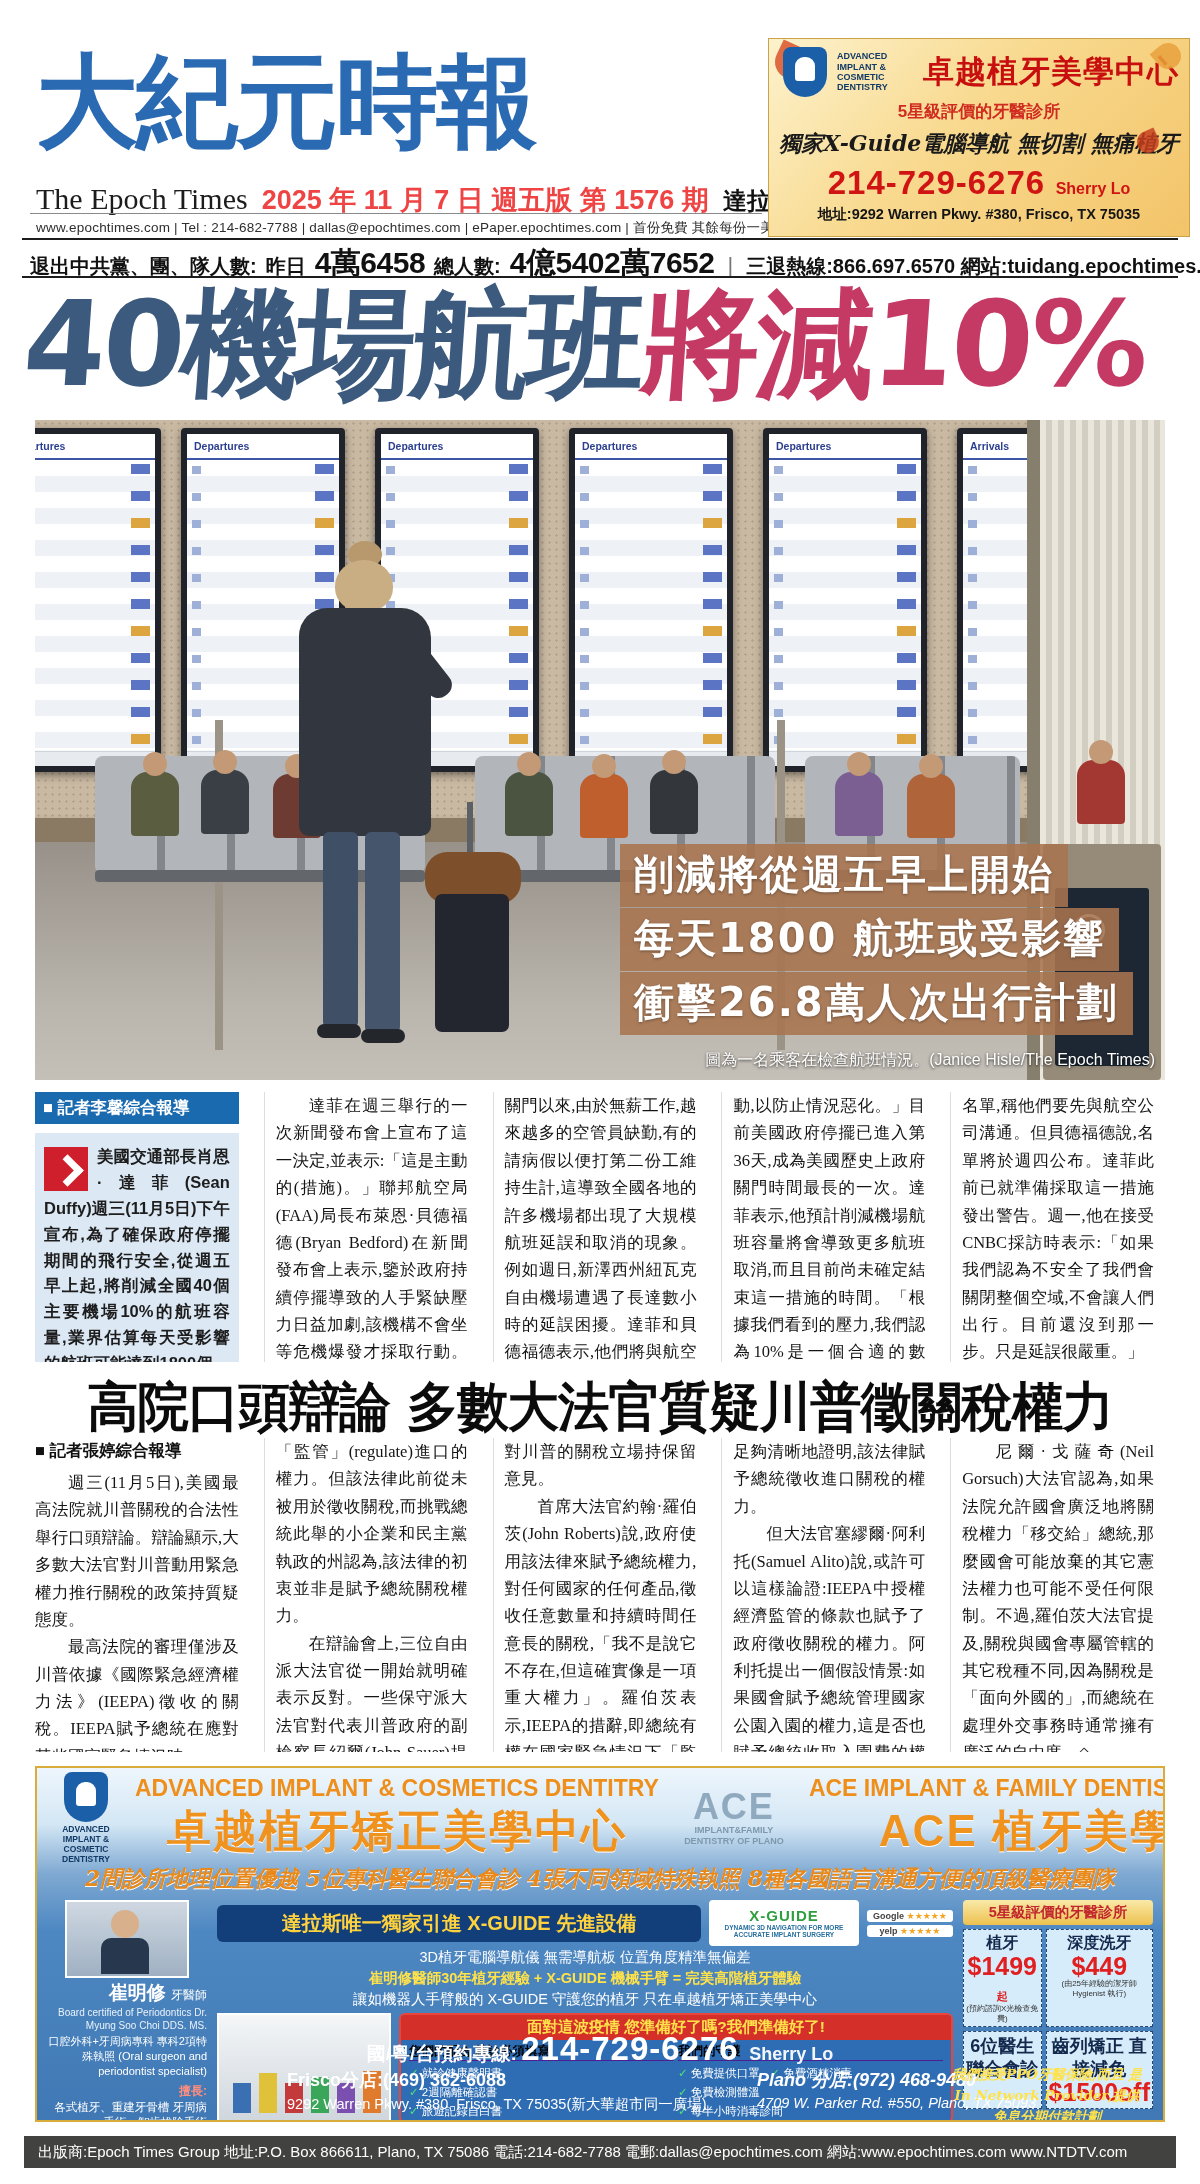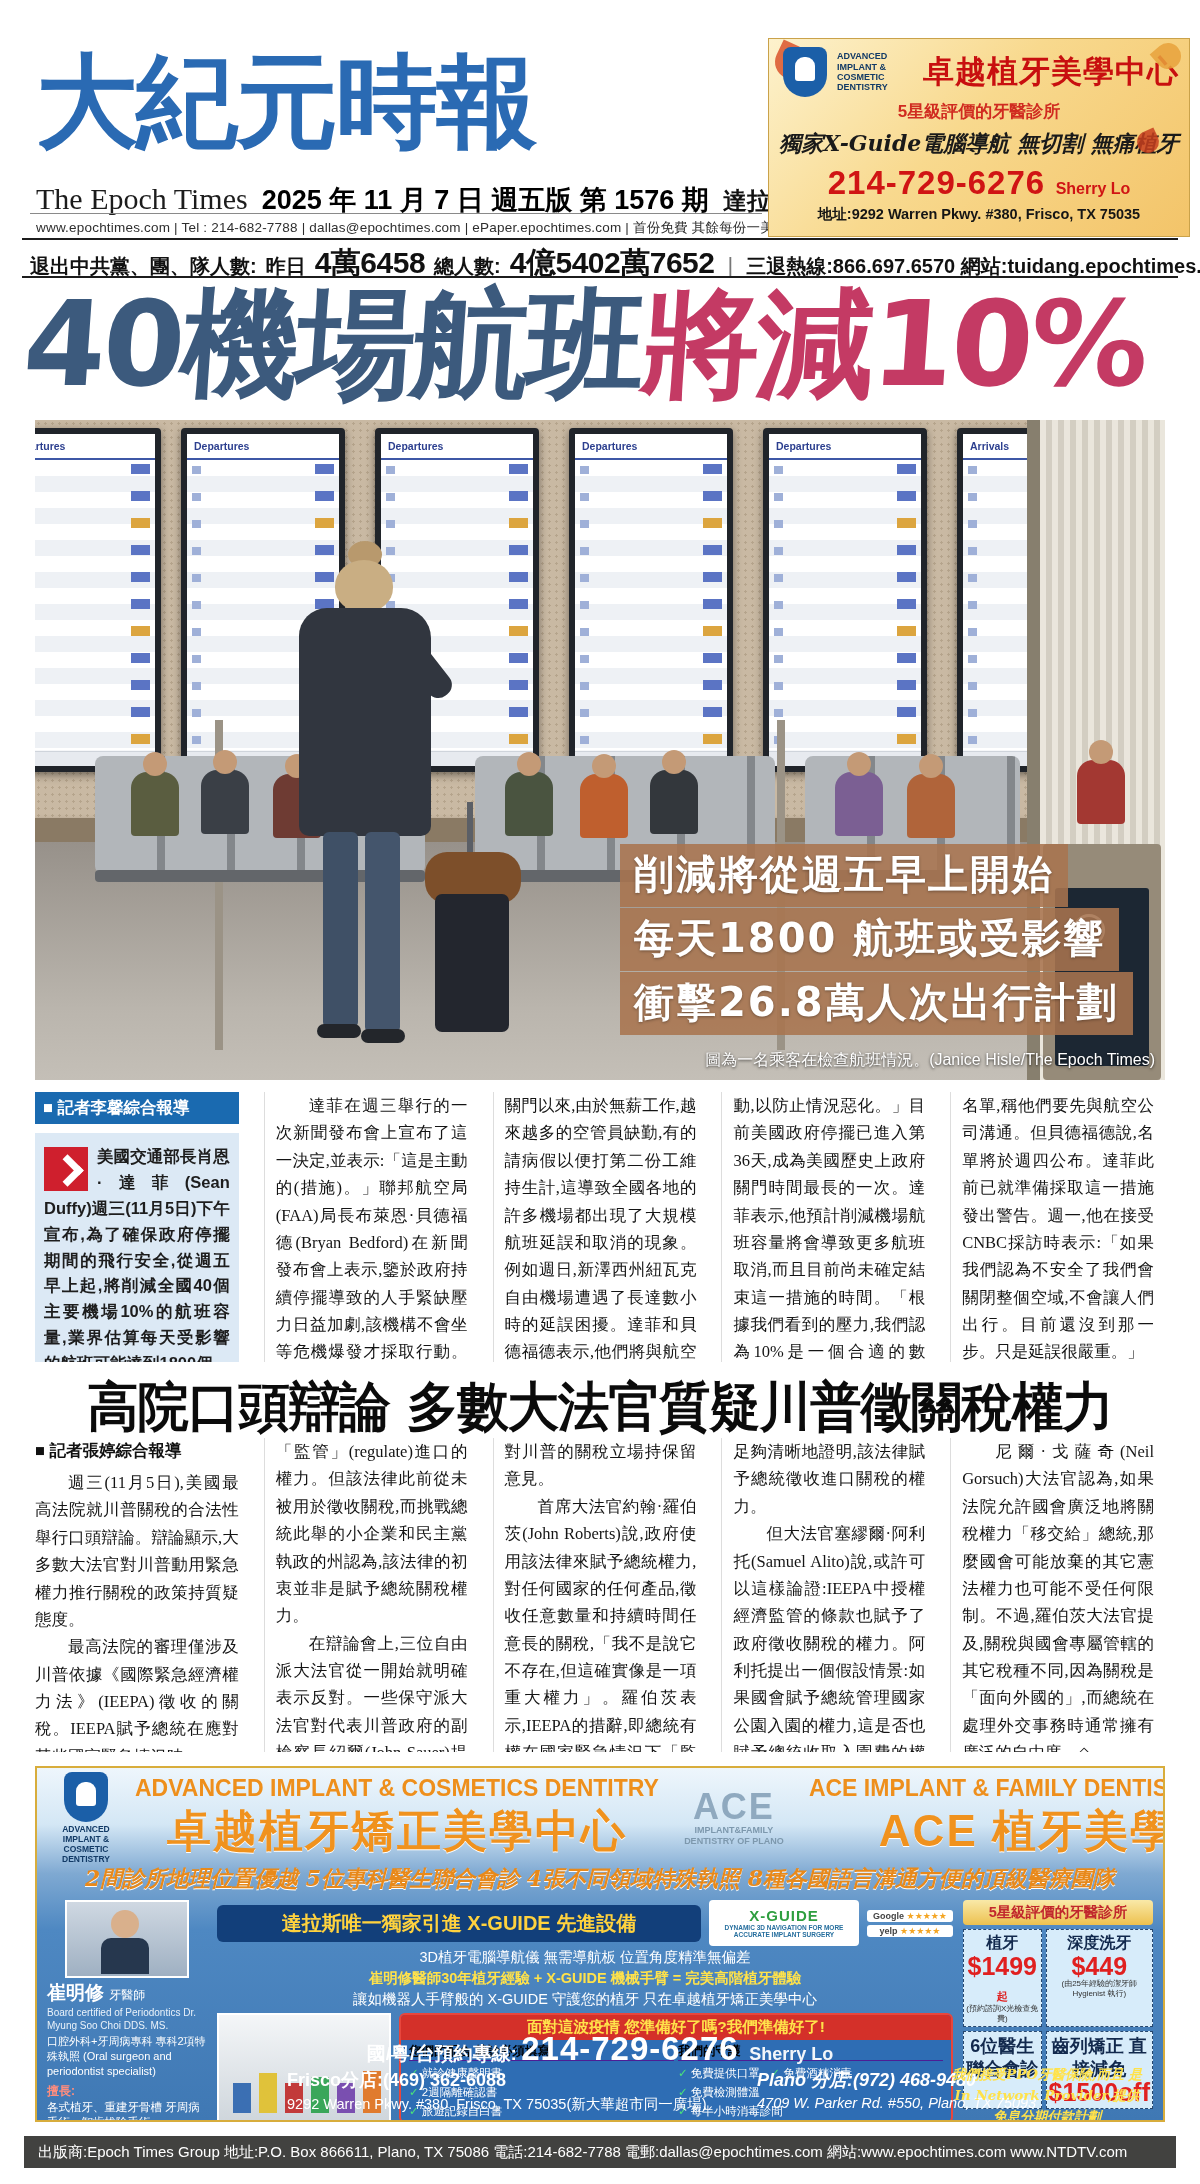--- a/index.html
+++ b/index.html
@@ -5,21 +5,21 @@
   html,body{margin:0;padding:0;background:#e9e9e9;}
   .page{position:relative;width:1200px;height:2184px;margin:0 auto;background:#fff;overflow:hidden;
         font-family:"Liberation Sans","DejaVu Sans",sans-serif;color:#111;}
 
   
   .masthead{position:absolute;left:36px;top:36px;width:512px;display:flex;justify-content:space-between;
             font-family:"DejaVu Sans",sans-serif;font-weight:bold;font-size:102px;line-height:1.3;
             color:#2a6ab3;letter-spacing:-2px;}
   .dateline{position:absolute;left:36px;top:182px;display:flex;align-items:baseline;gap:14px;white-space:nowrap;}
   .dl-en{font-family:"Liberation Serif","DejaVu Serif",serif;font-size:30px;color:#1c1c1c;}
-  .dl-date{font-size:27px;font-weight:bold;color:#000000;}
+  .dl-date{font-size:27px;font-weight:bold;color:#ef4444;}
   .dl-ed{font-size:24px;font-weight:bold;color:#111;}
   .rule-thin{position:absolute;left:30px;top:213px;width:732px;height:1px;background:#8a8a8a;}
   .infoline{position:absolute;left:36px;top:219px;font-size:13.5px;color:#2e2e2e;letter-spacing:.2px;}
 
   
   .topad{position:absolute;left:768px;top:38px;width:420px;height:197px;border:1px solid #caa24a;
          background:linear-gradient(135deg,#fdf2cd 0%,#f8d98e 45%,#f3c469 100%);overflow:hidden;
          text-align:center;}
   .leaf{position:absolute;border-radius:0 50% 50% 50%;opacity:.85;}
   .leaf1{width:34px;height:34px;background:#d9542b;left:6px;top:6px;transform:rotate(25deg);}
@@ -138,21 +138,21 @@
   .ba-block{flex:1;text-align:center;}
   .ba-en{font-size:23px;font-weight:bold;color:#ee8f1c;white-space:nowrap;}
   .ba-cn{font-size:44px;font-weight:bold;color:#f0921e;letter-spacing:2px;white-space:nowrap;
          text-shadow:0 1px 0 #fff;}
   .ace-logo{width:130px;flex:0 0 auto;text-align:center;color:#8fa9bf;}
   .ace-logo .big{font-size:36px;font-weight:bold;letter-spacing:2px;line-height:1;}
   .ace-logo .sm{font-size:9px;font-weight:bold;color:#7d98ad;line-height:1.25;}
   .ba-script{text-align:center;font-family:"DejaVu Serif","Liberation Serif",serif;font-style:italic;
              font-weight:bold;font-size:22px;color:#e8891a;margin-top:2px;white-space:nowrap;text-shadow:0 1px 0 #fff;}
   .ba-body{display:flex;gap:10px;padding:6px 10px 0 10px;height:168px;}
-  .ba-doc{width:160px;flex:0 0 auto;text-align:left;}
+  .ba-doc{width:160px;flex:0 0 auto;text-align:right;}
   .doc-photo{width:120px;height:74px;margin:0 auto;background:linear-gradient(#cfd8e2,#9fb0c2);border:2px solid #fff;position:relative;}
   .doc-photo:before{content:"";position:absolute;left:44px;top:8px;width:28px;height:28px;border-radius:50%;background:#d9b08c;}
   .doc-photo:after{content:"";position:absolute;left:34px;top:36px;width:48px;height:36px;border-radius:10px 10px 0 0;background:#26374e;}
   .doc-name{font-size:19px;font-weight:bold;margin-top:2px;}
   .doc-name .sfx{font-size:12px;font-weight:normal;}
   .doc-sm{font-size:10px;line-height:1.3;color:#eaf2fa;}
   .doc-sp{font-size:11px;line-height:1.35;color:#fff;margin-top:2px;}
   .doc-skill-lab{color:#ffd9d0;font-weight:bold;font-size:12px;margin-top:4px;color:#ff8d7e;}
   .ba-mid{flex:1;text-align:center;}
   .xg-row{display:flex;align-items:center;gap:8px;}

